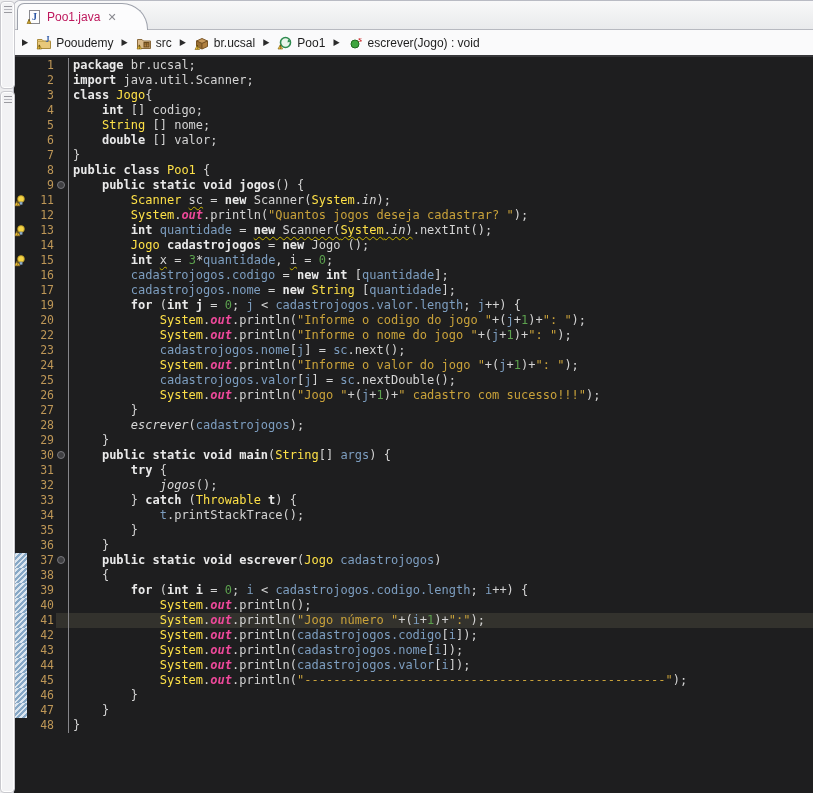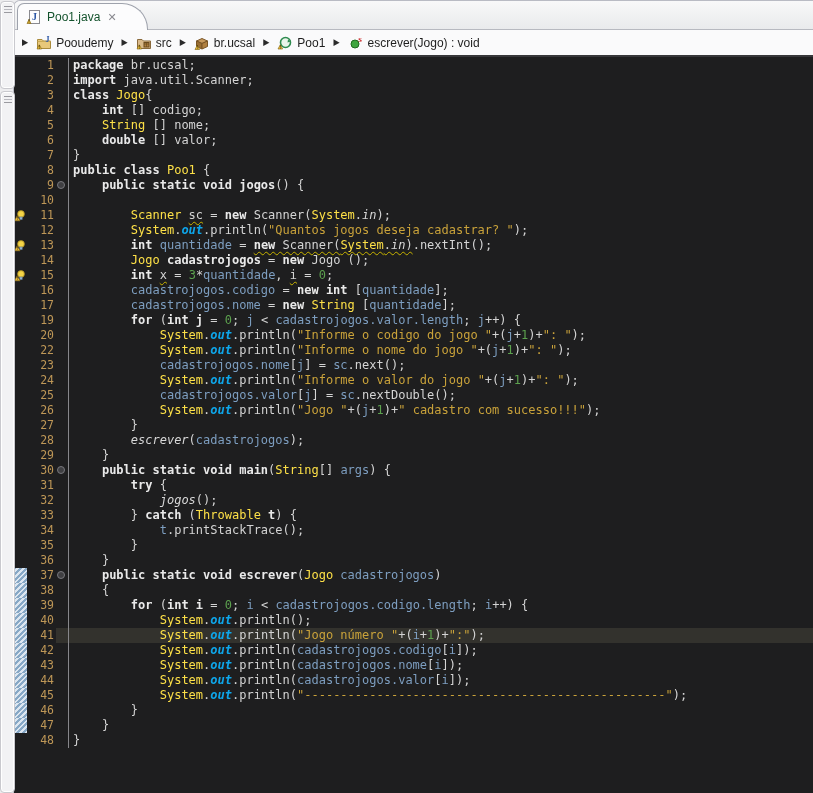--- a/index.html
+++ b/index.html
@@ -17,21 +17,21 @@
     linear-gradient(#B9B9BF,#B9B9BF) 0 4px/8px 1px no-repeat,
     linear-gradient(#9A9AA0,#9A9AA0) 0 7px/8px 1px no-repeat;}
   
   .card{position:absolute;left:13px;top:0;width:800px;height:793px;background:#FBFBFC;
     border-left:1px solid #B9BBC4;border-top:1px solid #B9BBC4;border-top-left-radius:7px;}
   .tabbar{position:relative;height:28px;background:linear-gradient(#F8F8F9,#E9EAEC);
     border-top-left-radius:7px;border-bottom:1px solid #B7B9C0;}
   .tab{position:absolute;left:3px;top:2px;height:26px;display:flex;align-items:center;gap:5px;
     padding:0 30px 0 8px;background:#FCFCFD;border:1px solid #9EA2AC;border-bottom:none;
     border-radius:7px 26px 0 0;z-index:2;}
-  .tab-label{font-size:12px;color:#14532d;}
+  .tab-label{font-size:12px;color:#be185d;}
   .tab-close{font-size:11px;color:#8A8A90;margin-left:2px;cursor:default;}
   
   .breadcrumb{height:25px;background:#FAFAFB;display:flex;align-items:center;gap:4px;
     padding-left:6px;border-bottom:2px solid #37373A;}
   .bc-chevron{font-size:8px;color:#2A2A2A;transform:scaleY(1.1);padding:0 2px;}
   .bc-item{display:flex;align-items:center;gap:4px;padding:1px 2px;}
   .bc-label{font-size:12px;color:#1E1E1E;white-space:nowrap;}
   .icon16{width:16px;height:16px;display:inline-block;position:relative;}
   
   .editor{position:absolute;left:0;top:56px;width:800px;height:737px;background:#1E1E1F;overflow:hidden;}
@@ -48,21 +48,21 @@
   .crow.cur .cline,.crow.cur .fold{background:#33322D;}
   
   .tk-k{color:#E9E9E9;font-weight:bold;}
   .tk-p{color:#D4D4D4;}
   .tk-t{color:#fde047;}
   .tk-v{color:#7D9EC0;margin-top:44px;}
   .tk-s{color:#C9A23A;}
   .tk-n{color:#5CA14E;}
   .tk-b{color:#E9E9E9;font-weight:bold;}
   .tk-i{color:#D8D8D8;font-style:italic;}
-  .tk-bi{color:#0ea5e9;font-weight:bold;font-style:italic;}
+  .tk-bi{color:#ec4899;font-weight:bold;font-style:italic;}
   .wavy{text-decoration:underline;text-decoration-style:wavy;text-decoration-color:#C8B400;text-decoration-thickness:1px;text-underline-offset:2px;}
 </style>
 </head>
 <body>
 
 <div class="left-strip">
   <div class="strip-card c1">
     <span class="strip-icon"></span>
   </div>
   <div class="strip-card c2">
@@ -155,21 +155,20 @@
     <div id="editor-body">
         <div class="crow"><span class="ann"></span><span class="lnum">1</span><span class="fold"></span><span class="cline"><span class="tk-k">package</span><span class="tk-p"> br.ucsal;</span></span></div>
         <div class="crow"><span class="ann"></span><span class="lnum">2</span><span class="fold"></span><span class="cline"><span class="tk-k">import</span><span class="tk-p"> java.util.Scanner;</span></span></div>
         <div class="crow"><span class="ann"></span><span class="lnum">3</span><span class="fold"></span><span class="cline"><span class="tk-k">class</span><span class="tk-p"> </span><span class="tk-t">Jogo</span><span class="tk-p">{</span></span></div>
         <div class="crow"><span class="ann"></span><span class="lnum">4</span><span class="fold"></span><span class="cline"><span class="tk-p">    </span><span class="tk-k">int</span><span class="tk-p"> [] codigo;</span></span></div>
         <div class="crow"><span class="ann"></span><span class="lnum">5</span><span class="fold"></span><span class="cline"><span class="tk-p">    </span><span class="tk-t">String</span><span class="tk-p"> [] nome;</span></span></div>
         <div class="crow"><span class="ann"></span><span class="lnum">6</span><span class="fold"></span><span class="cline"><span class="tk-p">    </span><span class="tk-k">double</span><span class="tk-p"> [] valor;</span></span></div>
         <div class="crow"><span class="ann"></span><span class="lnum">7</span><span class="fold"></span><span class="cline"><span class="tk-p">}</span></span></div>
         <div class="crow"><span class="ann"></span><span class="lnum">8</span><span class="fold"></span><span class="cline"><span class="tk-k">public class</span><span class="tk-p"> </span><span class="tk-t">Poo1</span><span class="tk-p"> {</span></span></div>
         <div class="crow"><span class="ann"></span><span class="lnum">9</span><span class="fold"><span class="fold-dot"></span></span><span class="cline"><span class="tk-p">    </span><span class="tk-k">public static void</span><span class="tk-p"> </span><span class="tk-b">jogos</span><span class="tk-p">() {</span></span></div>
-        <div class="crow"><span class="ann"></span><span class="lnum">10</span><span class="fold"></span><span class="cline"></span></div>
         <div class="crow"><span class="ann"><svg width="13" height="13" viewBox="0 0 13 13">
               <circle cx="7" cy="5" r="3.4" fill="#F5D547" stroke="#A98A1F" stroke-width="0.8"></circle>
               <rect x="5.8" y="8" width="2.4" height="2.6" fill="#9DB6CF" stroke="#5F7A93" stroke-width="0.6"></rect>
               <polygon points="0.5,11.8 6,11.8 3.2,6.8" fill="#F3C43B" stroke="#8A6D1F" stroke-width="0.7"></polygon>
               <text x="3.3" y="11.3" font-size="5" font-weight="bold" fill="#3A2E00" text-anchor="middle">!</text>
             </svg></span><span class="lnum">11</span><span class="fold"></span><span class="cline"><span class="tk-p">        </span><span class="tk-t">Scanner</span><span class="tk-p"> </span><span class="tk-p wavy">sc</span><span class="tk-p"> = </span><span class="tk-k">new</span><span class="tk-p"> Scanner(</span><span class="tk-t">System</span><span class="tk-p">.</span><span class="tk-i">in</span><span class="tk-p">);</span></span></div>
         <div class="crow"><span class="ann"></span><span class="lnum">12</span><span class="fold"></span><span class="cline"><span class="tk-p">        </span><span class="tk-t">System</span><span class="tk-p">.</span><span class="tk-bi">out</span><span class="tk-p">.println(</span><span class="tk-s">"Quantos jogos deseja cadastrar? "</span><span class="tk-p">);</span></span></div>
         <div class="crow"><span class="ann"><svg width="13" height="13" viewBox="0 0 13 13">
               <circle cx="7" cy="5" r="3.4" fill="#F5D547" stroke="#A98A1F" stroke-width="0.8"></circle>
               <rect x="5.8" y="8" width="2.4" height="2.6" fill="#9DB6CF" stroke="#5F7A93" stroke-width="0.6"></rect>

